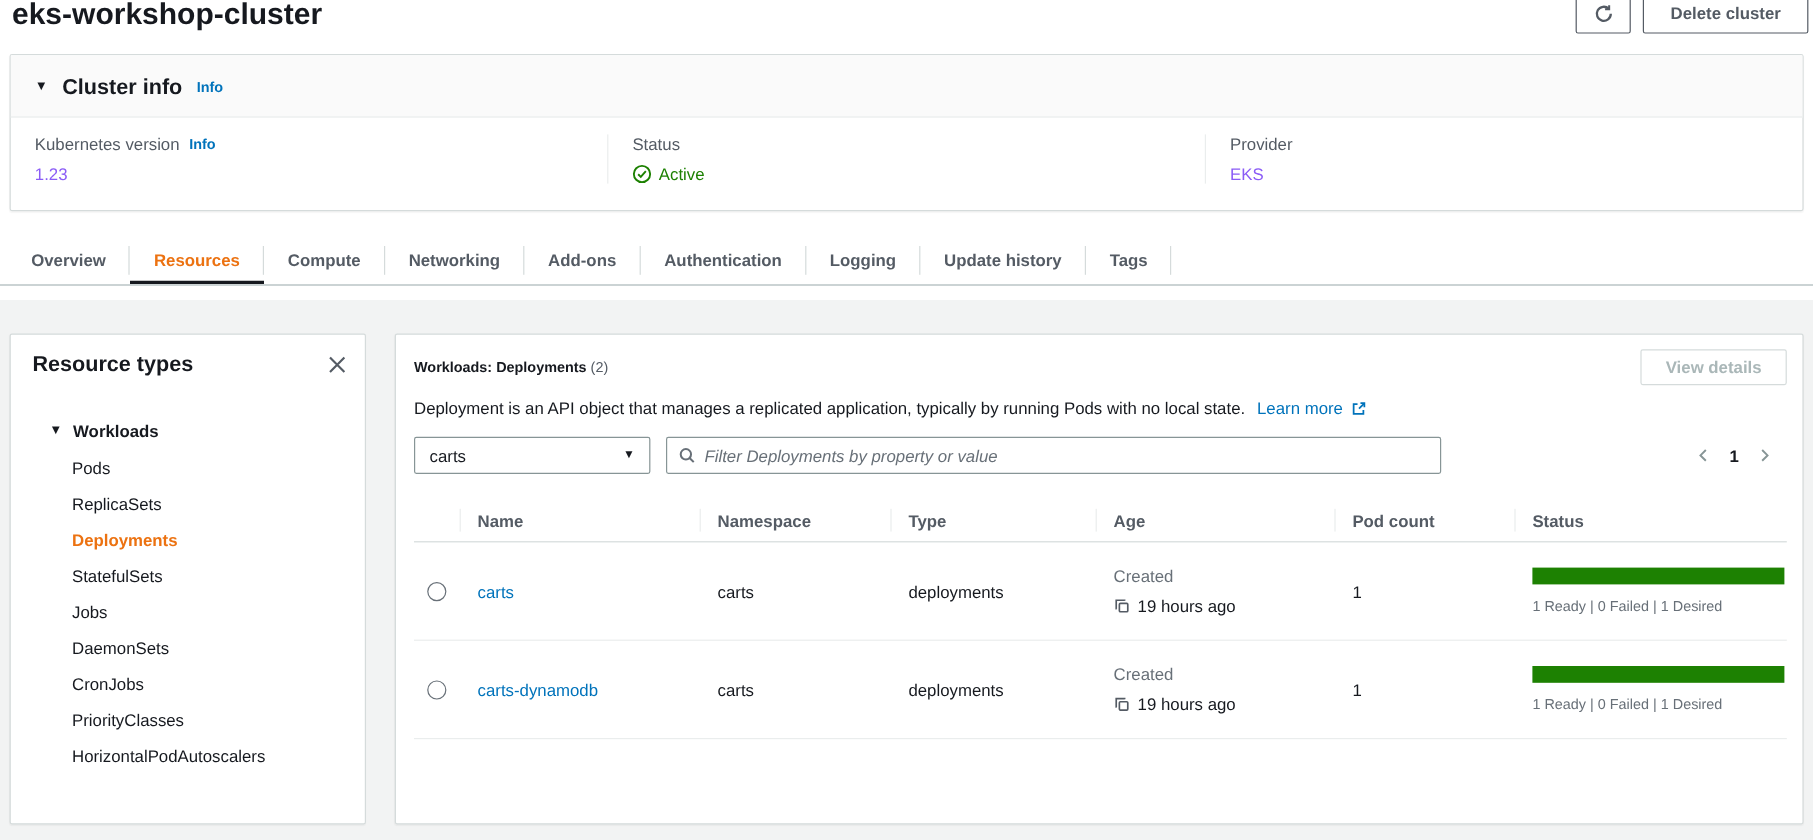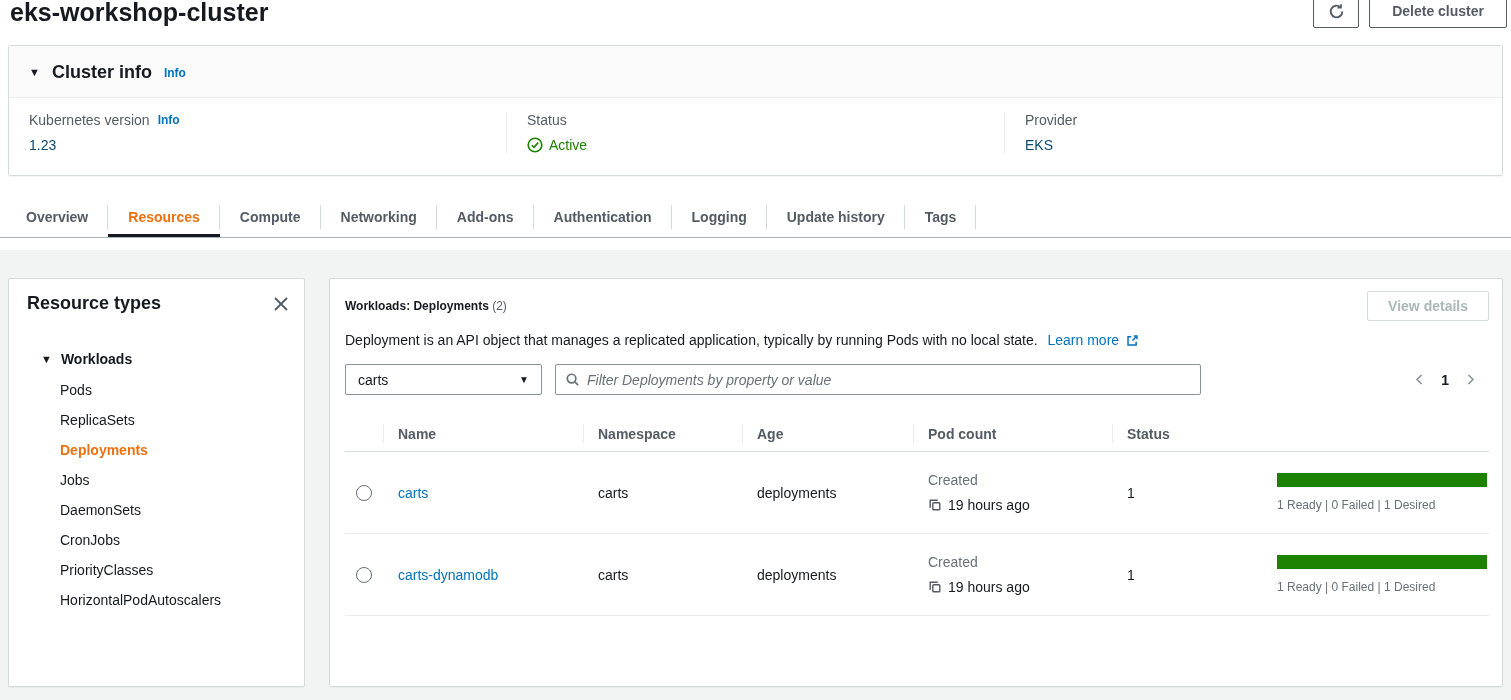--- a/index.html
+++ b/index.html
@@ -22,21 +22,21 @@
                   box-shadow:0 1px 1px rgba(0,0,0,0.04); }
   .cluster-card-header { background:#fafafa; border-bottom:1px solid #eaeded; padding:16px 20px 14px;
                          display:flex; align-items:center; gap:12px; }
   .caret { font-size:11px; color:#16191f; line-height:1; }
   .section-title { font-size:18px; font-weight:bold; color:#16191f; }
   .info-link { font-size:12px; font-weight:bold; color:#0073bb; cursor:pointer; }
   .cluster-card-body { display:flex; padding:14px 0 22px; }
   .cluster-col { flex:1; padding-left:20px; }
   .cluster-col + .cluster-col { border-left:1px solid #eaeded; }
   .field-label { font-size:14px; color:#545b64; display:flex; align-items:center; gap:8px; }
-  .field-value { margin-top:9px; font-size:14px; color:#0c4a6e; }
+  .field-value { margin-top:9px; font-size:14px; color:#8b5cf6; }
   .status-value { color:#1d8102; display:flex; align-items:center; gap:6px; }
 
   
   .tabs { margin-top:20px; display:flex; border-bottom:1px solid #aab7b8; padding-left:6px; }
   .tab { position:relative; padding:13px 20px 12px; font-size:14px; font-weight:bold; color:#545b64; cursor:pointer; }
   .tab::after { content:""; position:absolute; right:0; top:50%; transform:translateY(-50%);
                 width:1px; height:24px; background:#d5dbdb; }
   .tab.active { color:#ec7211; box-shadow:inset 0 -3px 0 #16191f; }
 
   
@@ -176,20 +176,21 @@
     </div>
     <div class="tree">
       <div class="tree-group">
         <span class="caret">▼</span>
         <span>Workloads</span>
       </div>
       <div class="tree-items">
         <div class="tree-item">Pods</div>
         <div class="tree-item">ReplicaSets</div>
         <div class="tree-item active">Deployments</div>
+        <div class="tree-item">StatefulSets</div>
         <div class="tree-item">Jobs</div>
         <div class="tree-item">DaemonSets</div>
         <div class="tree-item">CronJobs</div>
         <div class="tree-item">PriorityClasses</div>
         <div class="tree-item">HorizontalPodAutoscalers</div>
       </div>
     </div>
   </div>
 
   <div class="panel main-panel">
@@ -242,20 +243,21 @@
           </svg>
         </span>
       </div>
     </div>
 
     <div class="table">
       <div class="thead">
         <div class="th"></div>
         <div class="th">Name</div>
         <div class="th">Namespace</div>
+        <div class="th">Type</div>
         <div class="th">Age</div>
         <div class="th">Pod count</div>
         <div class="th">Status</div>
       </div>
 
       <div class="trow">
         <div class="td td-sel">
           <span class="radio"></span>
         </div>
         <div class="td"><span class="link">carts</span></div>

